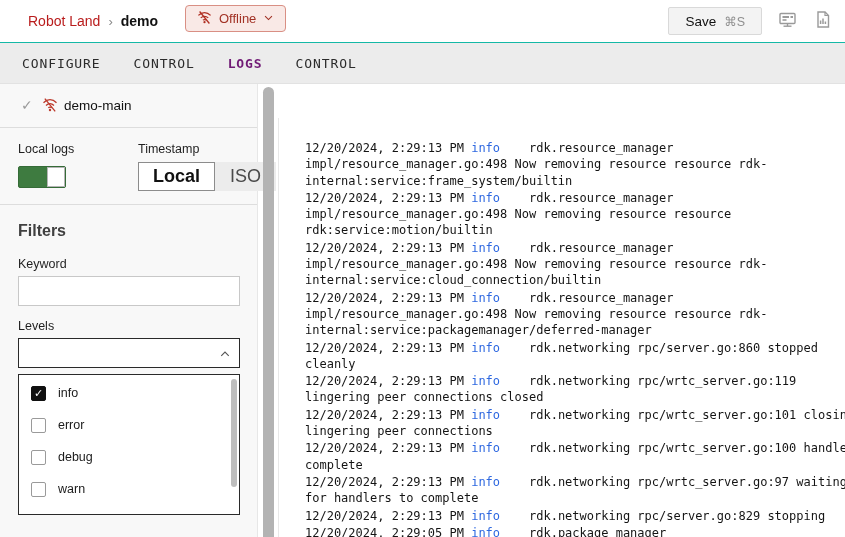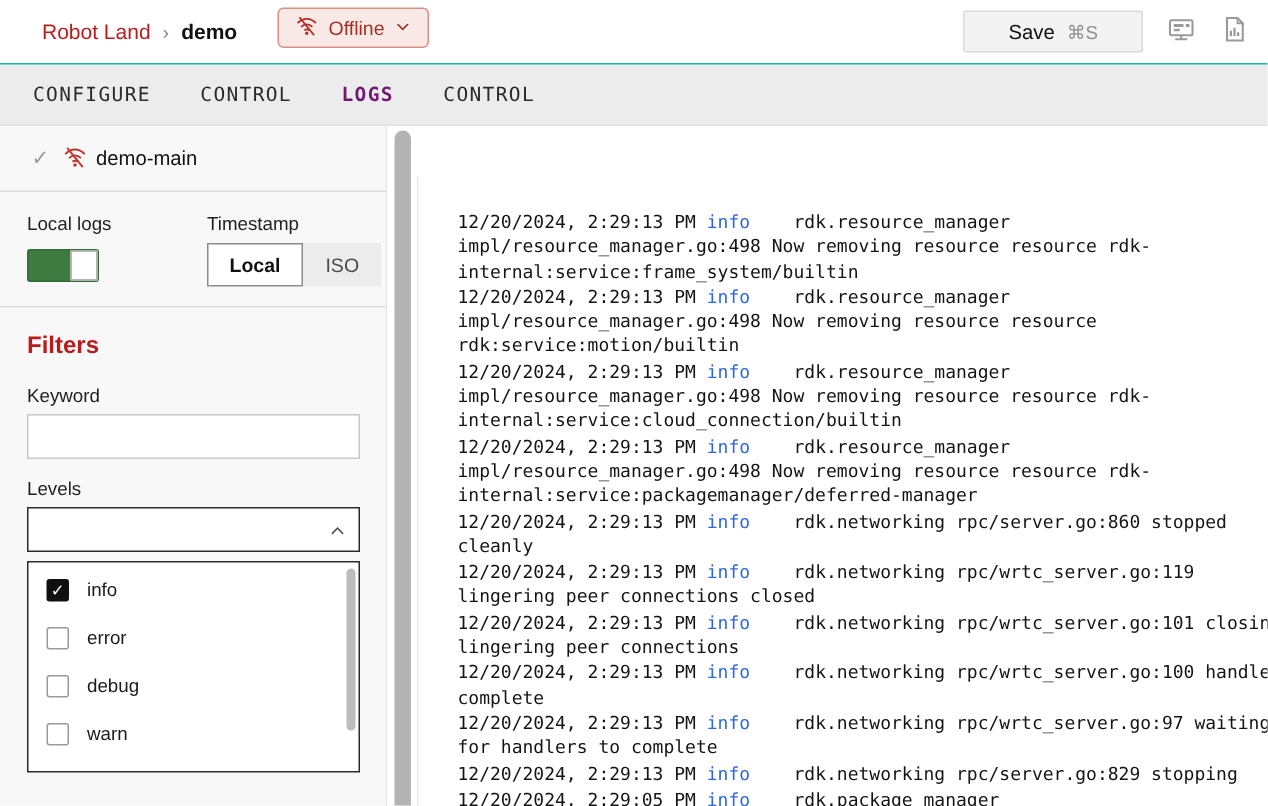--- a/index.html
+++ b/index.html
@@ -9,21 +9,21 @@
   
   .header { position:absolute; left:0; top:0; width:845px; height:42px; background:#fff; }
   .breadcrumb { position:absolute; left:28px; top:0; height:42px; display:flex; align-items:center; gap:8px; font-size:14px; }
   .breadcrumb .root { color:#b91c1c; cursor:pointer; }
   .breadcrumb .sep { color:#8a8a8a; font-size:13px; }
   .breadcrumb .current { font-weight:bold; color:#111; }
   .status-badge { position:absolute; left:185px; top:5px; height:27px; display:flex; align-items:center; gap:7px;
                   padding:0 11px; background:#f9e9e6; border:1px solid #d98f84; border-radius:4px;
                   font-size:13px; color:#a23225; cursor:pointer; font-family:inherit; }
   .header-right { position:absolute; right:12px; top:0; height:42px; display:flex; align-items:center; gap:14px; }
-  .save-btn { height:28px; padding:0 29px; background:#f3f3f3; border:1px solid #d9d9d9; border-radius:2px;
+  .save-btn { height:28px; padding:0 16px; background:#f3f3f3; border:1px solid #d9d9d9; border-radius:2px;
               font-size:13.5px; color:#111; display:flex; align-items:center; gap:8px; cursor:pointer; font-family:inherit;text-align:right; }
   .save-btn .shortcut { color:#8f8f8f; font-size:12.5px; }
   .icon-btn { background:none; border:none; cursor:pointer; padding:2px; display:flex; align-items:center; }
 
   
   .tabbar { position:absolute; left:0; top:42px; width:845px; height:42px; background:#ececec;
             border-top:1px solid #14b8a6; border-bottom:1px solid #e2e2e2;
             display:flex; align-items:center; gap:33px; padding-left:22px; }
   .tab { background:none; border:none; font-family:"DejaVu Sans Mono", monospace; font-size:13px;
          letter-spacing:0.9px; color:#2b2b2b; cursor:pointer; }
@@ -39,25 +39,25 @@
   .machine-row .name { position:absolute; left:64px; top:14px; font-size:13.5px; color:#111; }
 
   .controls-row { position:relative; height:77px; border-bottom:1px solid #ddd; }
   .small-label { font-size:12.5px; color:#1f1f1f; }
   .live-label { position:absolute; left:18px; top:14px; }
   .toggle { position:absolute; left:18px; top:38px; width:48px; height:22px; background:#3e7b40; border-radius:2px;
             border:1px solid #356b37; cursor:pointer; }
   .toggle .knob { position:absolute; right:0; top:0; width:18px; height:20px; background:#fff; border:1px solid #b5b5b5; }
   .ts-label { position:absolute; left:138px; top:14px; }
   .segmented { position:absolute; left:138px; top:34px; display:flex; }
-  .seg-btn { height:29px; padding:0 14px; font-size:13px; border:1px solid transparent; background:#ececec;
+  .seg-btn { height:29px; padding:0 14px; font-size:18px; border:1px solid transparent; background:#ececec;
              color:#4a4a4a; cursor:pointer; font-family:inherit;text-align:right; }
   .seg-btn.selected { background:#fff; border:1px solid #8c8c8c; color:#111; font-weight:bold; }
 
-  .filters-title { position:absolute; left:18px; top:138px; font-size:16px; font-weight:600; color:#b91c1c; }
+  .filters-title { position:absolute; left:18px; top:138px; font-size:16px; font-weight:600; color:#404040; }
   .kw-label { position:absolute; left:18px; top:173px; }
   .kw-input { position:absolute; left:18px; top:192px; width:222px; height:30px; border:1px solid #c8c8c8;
               background:#fff; font-size:13px; padding:0 8px; font-family:inherit; }
   .lv-label { position:absolute; left:18px; top:235px; }
   .lv-select { position:absolute; left:18px; top:254px; width:222px; height:30px; border:1px solid #2a2a2a;
                background:#fff; cursor:pointer; }
   .lv-select svg { position:absolute; right:8px; top:9px; }
   .dropdown { position:absolute; left:18px; top:290px; width:222px; height:141px; border:1px solid #2a2a2a;
               background:#fff; overflow:hidden; }
   .dd-items { padding-top:2px; }

